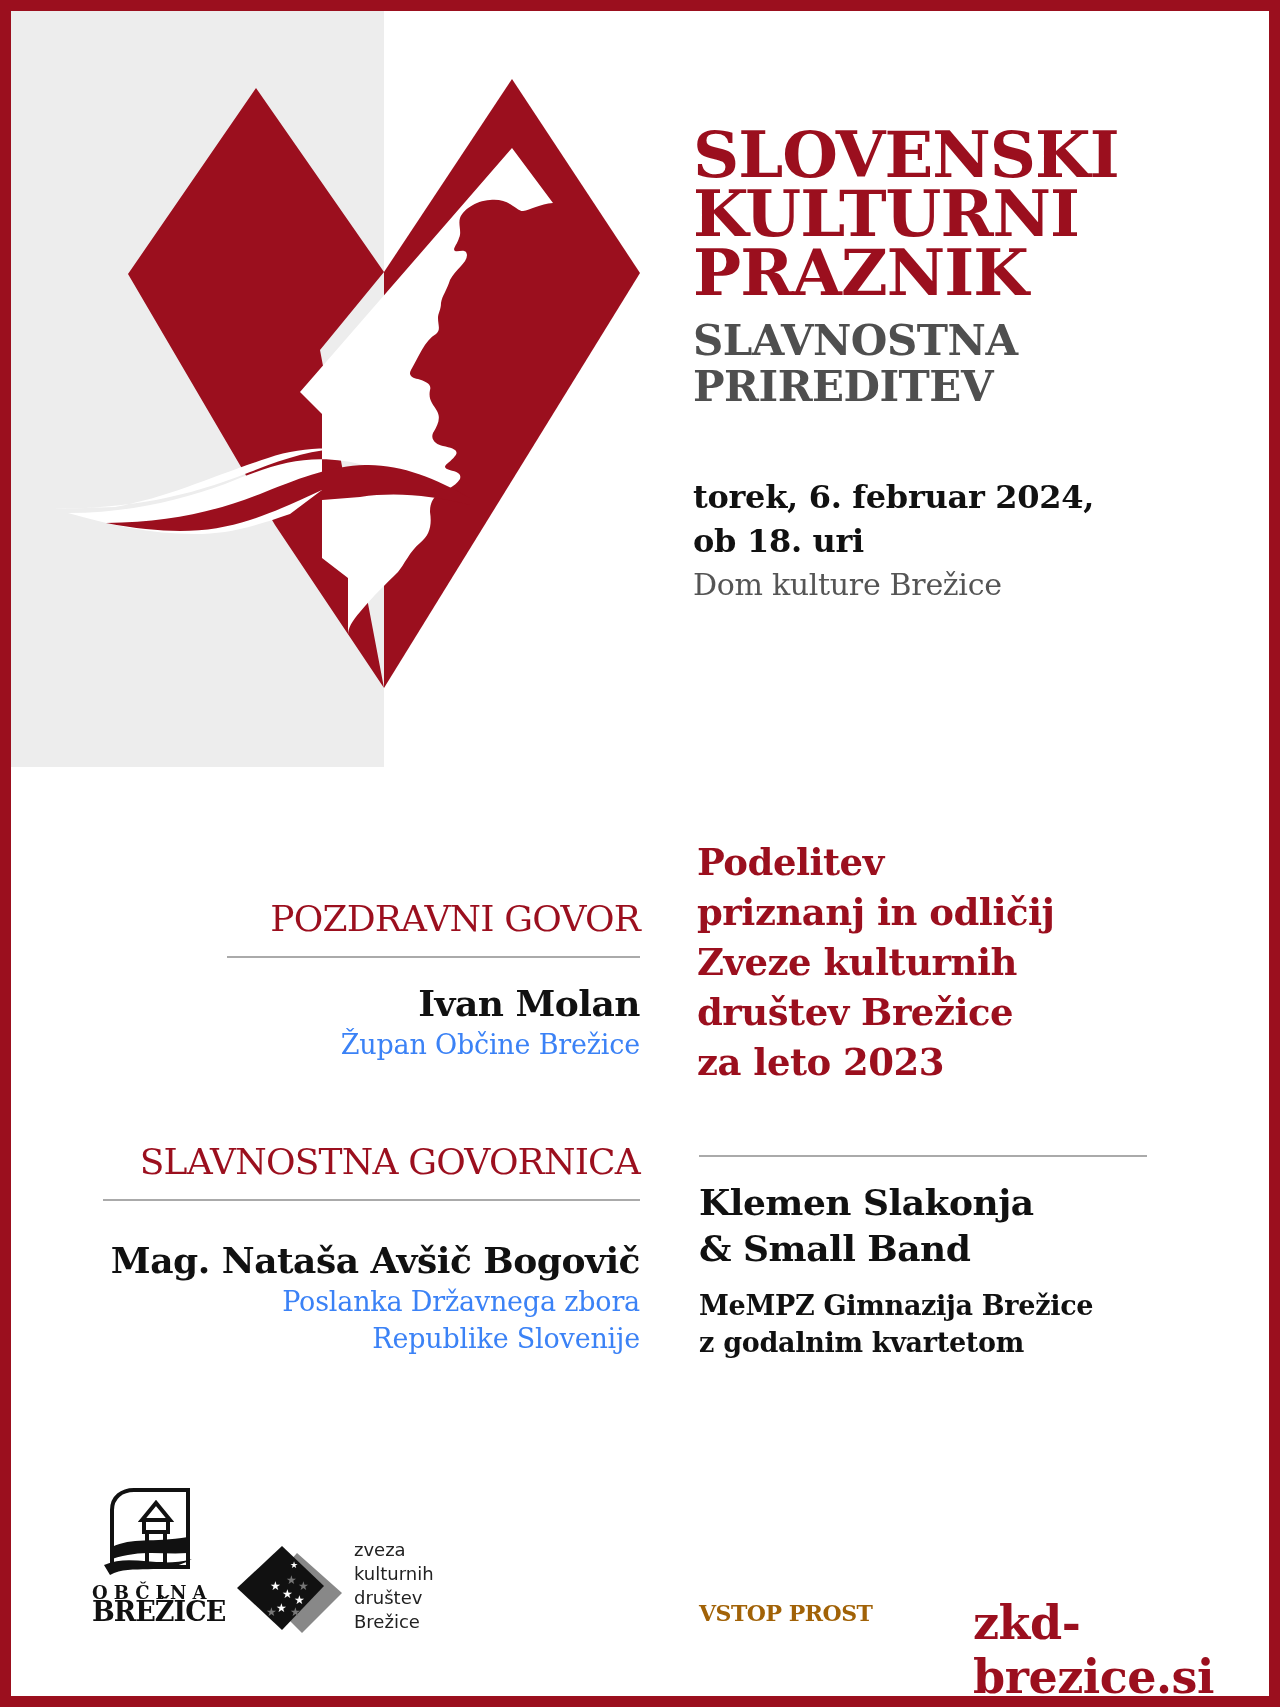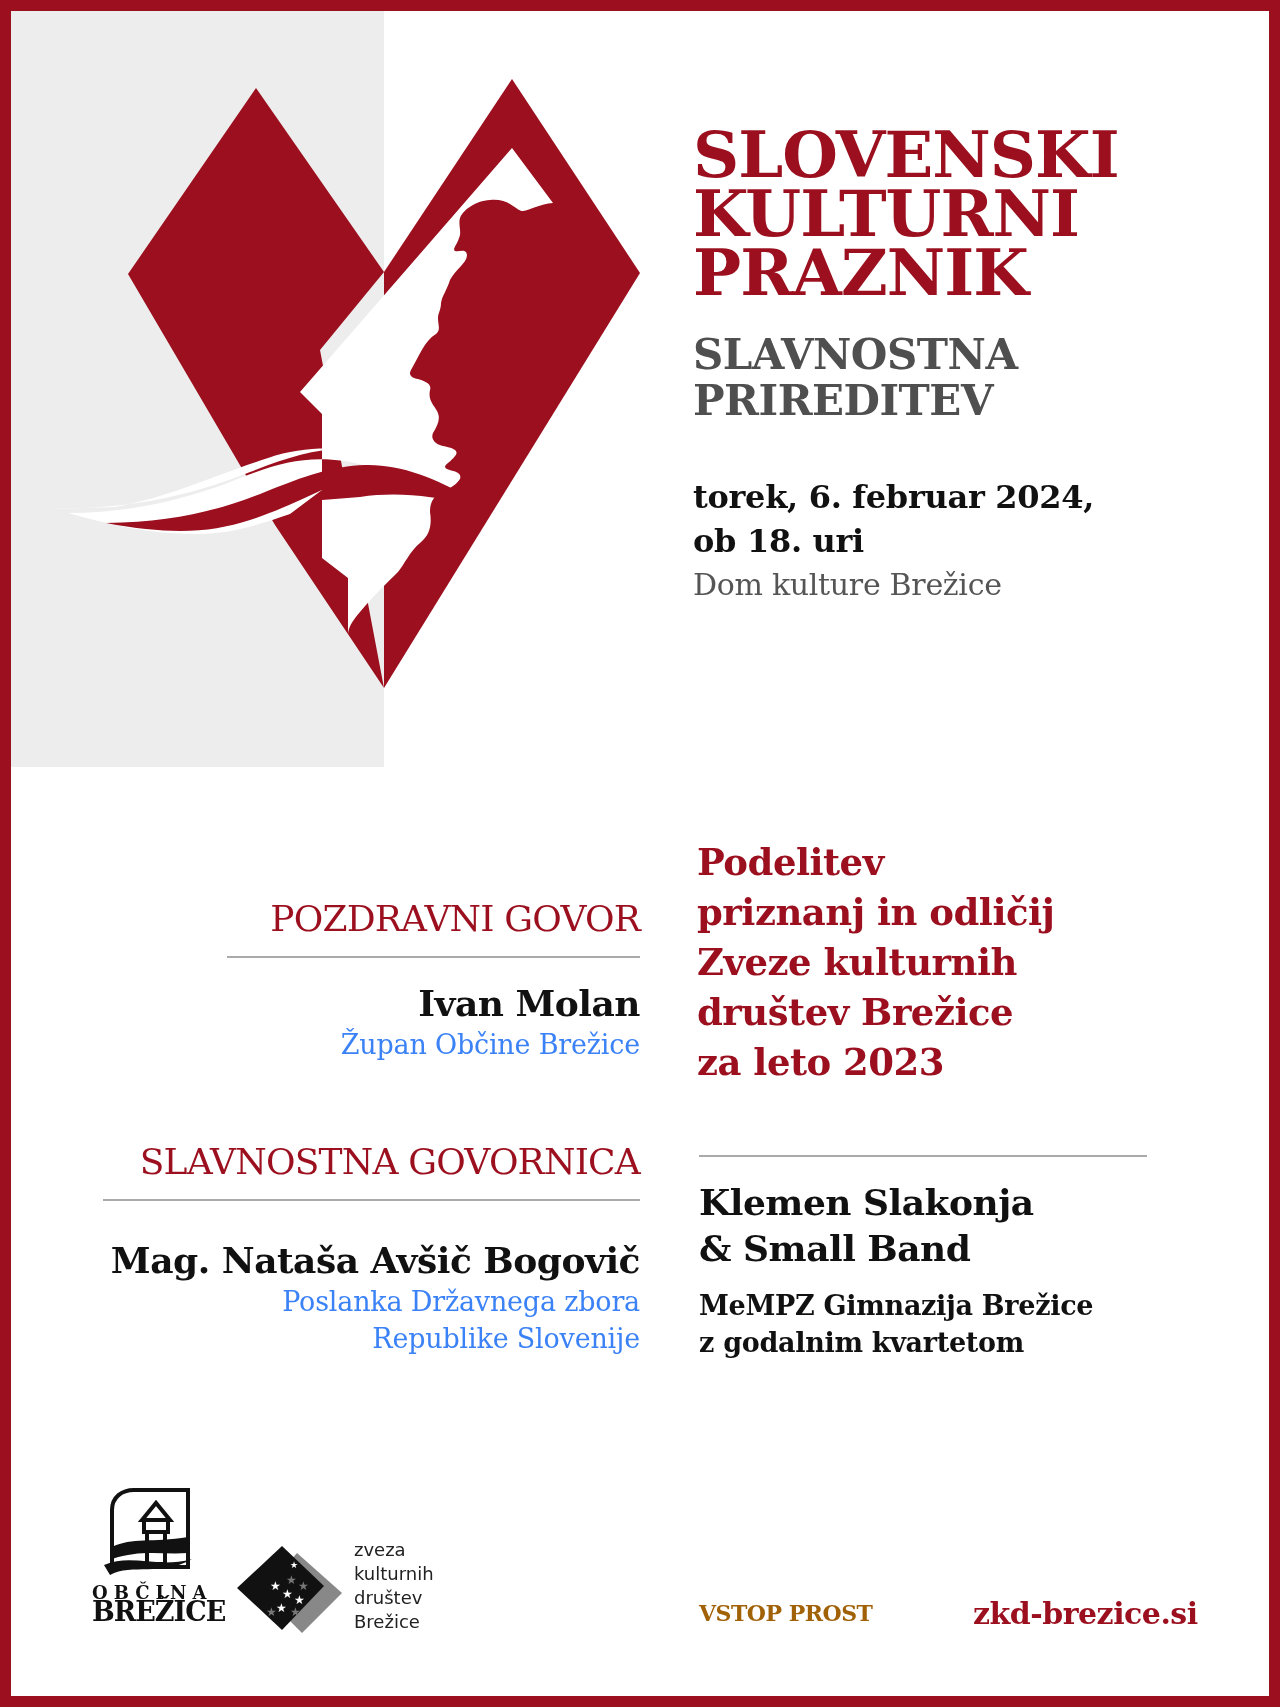--- a/index.html
+++ b/index.html
@@ -7,21 +7,21 @@
   body { position: relative; font-family: "DejaVu Serif", "Liberation Serif", serif; color: #111; }
 
   .frame { position: absolute; inset: 0; border: 11px solid #9b0f1e; pointer-events: none; z-index: 5; }
   .gray-panel { position: absolute; left: 11px; top: 11px; width: 373px; height: 756px; background: #ededed; }
 
   .heart { position: absolute; left: 0; top: 0; width: 700px; height: 720px; }
 
   .title-block { position: absolute; left: 693px; top: 125px; }
   .title-line { color: #9b0f1e; font-weight: bold; font-size: 64px; line-height: 59px; letter-spacing: -1px; }
   .subtitle-line { color: #4f4f4f; font-weight: bold; font-size: 42px; line-height: 46px; letter-spacing: -0.5px; }
-  .subtitle { margin-top: 30px; }
+  .subtitle { margin-top: 16px; }
 
   .date-block { position: absolute; left: 693px; top: 475px; }
   .date-line { font-weight: bold; font-size: 32px; line-height: 44px; color: #111; letter-spacing: -0.3px; }
   .venue { font-size: 30px; line-height: 44px; color: #555; font-weight: normal; letter-spacing: -0.3px; }
 
   .right-text { text-align: right; }
 
   .sec-head { color: #9b0f1e; font-weight: normal; font-size: 36px; line-height: 44px; letter-spacing: -0.8px; }
   .divider { height: 2px; background: #aaaaaa; }
   .person-name { font-weight: bold; font-size: 36px; line-height: 46px; color: #111; letter-spacing: -0.5px; }
@@ -42,21 +42,21 @@
   .program-main { margin-top: 22px; font-weight: bold; font-size: 36px; line-height: 46px; color: #111; letter-spacing: -0.5px; }
   .program-sub { margin-top: 16px; font-weight: bold; font-size: 27px; line-height: 37px; color: #111; letter-spacing: -0.3px; }
 
   .logo-obcina { position: absolute; left: 92px; top: 1485px; width: 120px; height: 152px; }
   .logo-zkd { position: absolute; left: 232px; top: 1538px; width: 210px; height: 100px; }
   .obcina-small { position: absolute; left: 0; top: 97px; width: 120px; text-align: left; font-family: "DejaVu Serif", serif; font-weight: bold; font-size: 18px; letter-spacing: 6px; color: #111; }
   .obcina-big { position: absolute; left: 0; top: 111px; width: 120px; text-align: center; font-family: "DejaVu Serif", serif; font-weight: bold; font-size: 27px; color: #111; letter-spacing: -1px; }
   .zkd-text { position: absolute; left: 122px; top: 0; font-family: "DejaVu Sans", sans-serif; font-size: 18px; line-height: 24px; color: #222; }
 
   .entry { position: absolute; left: 699px; top: 1600px; font-weight: bold; font-size: 22px; color: #a16207; letter-spacing: -0.5px; }
-  .website { position: absolute; left: 973px; top: 1596px; font-weight: bold; font-size: 30px; color: #9b0f1e; letter-spacing: -0.5px; }
+  .website { position: absolute; left: 973px; top: 1596px; font-weight: bold; font-size: 46px; color: #9b0f1e; letter-spacing: -0.5px; }
 </style>
 </head>
 <body>
 
 <div class="gray-panel"></div>
 
 <svg class="heart" viewBox="0 0 700 720" xmlns="http://www.w3.org/2000/svg">
 
   <polygon points="256,88 384,272 320,350 384,688 275,525 128,274" fill="#9b0f1e"></polygon>
 

